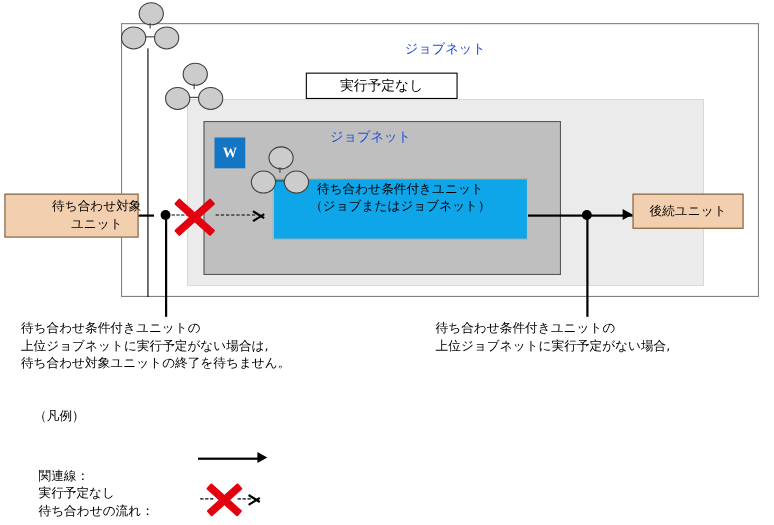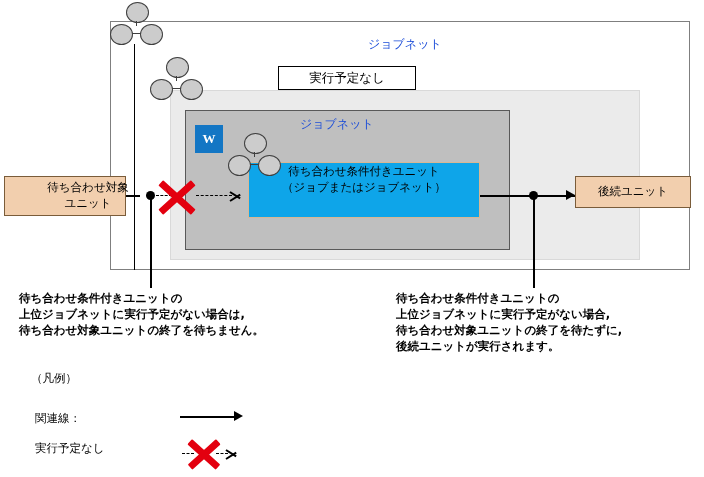--- a/index.html
+++ b/index.html
@@ -17,21 +17,20 @@
     height: 477px;
     background: #ffffff;
     overflow: hidden;
   }
   .txt {
     position: absolute;
     color: #000000;
     white-space: pre;
     line-height: 1.28;
     font-size: 11.5px;
-    font-weight: bold;
   }
   .jp { font-family: "DejaVu Sans", "Liberation Sans", sans-serif; }
 
   
   .outer-box {
     position: absolute;
     left: 110px; top: 21px;
     width: 580px; height: 249px;
     border: 1px solid #7f7f7f;
     background: #ffffff;
@@ -87,21 +86,21 @@
     display: flex;
     flex-direction: column;
     align-items: center;
     justify-content: center;
     font-size: 11.5px;
     color: #000000;
     line-height: 1.35;
     white-space: nowrap;
   }
   #unit-left  { left: 4px;   top: 176px; width: 122px; height: 40px; padding-left: 46px; }
-  #unit-right { left: 575px; top: 176px; width: 116px; height: 32px; }
+  #unit-right { left: 575px; top: 176px; width: 101px; height: 32px; }
 
   .cond-box {
     position: absolute;
     left: 248px; top: 162px;
     width: 232px; height: 56px;
     background: #0ea5e9;
     border: 1px solid #d8b894;
     box-sizing: border-box;
     display: flex;
     flex-direction: column;
@@ -294,30 +293,29 @@
   <div class="arrow-solid" style="left:566px; top:190px;"></div>
 
   <div class="vline thick" style="left:533px; top:196px; height:92px;"></div>
 
   <div class="txt jp" style="left:19px; top:291px;">待ち合わせ条件付きユニットの</div>
   <div class="txt jp" style="left:19px; top:307px;">上位ジョブネットに実行予定がない場合は,</div>
   <div class="txt jp" style="left:19px; top:323px;">待ち合わせ対象ユニットの終了を待ちません。</div>
 
   <div class="txt jp" style="left:396px; top:291px;">待ち合わせ条件付きユニットの</div>
   <div class="txt jp" style="left:396px; top:307px;">上位ジョブネットに実行予定がない場合,</div>
-  <div class="txt jp" style="left:396px; top:323px;">待ち合わせ対象ユニットの終了を待たずに,</div>
-  <div class="txt jp" style="left:396px; top:339px;">後続ユニットが実行されます。</div>
 
   <div class="legend-title jp">（凡例）</div>
 
-  <div class="legend-label jp" style="left:35px; top:411px;">関連線：</div>
+  <div class="legend-label jp" style="left:35px; top:425px;">関連線：</div>
   <div class="hline-solid" style="left:180px; top:416px; width:55px;"></div>
   <div class="arrow-solid" style="left:234px; top:411px;"></div>
 
   <div class="legend-label jp" style="left:35px; top:441px;">実行予定なし</div>
+  <div class="legend-label jp" style="left:35px; top:457px;">待ち合わせの流れ：</div>
 
   <div class="dashed-seg" style="left:182px; top:453px; width:12px;"></div>
   <div class="dashed-seg" style="left:216px; top:453px; width:12px;"></div>
   <div class="arrow-open" style="left:226px; top:447px;"></div>
   <div class="red-x" style="left:186px; top:437px; width:34px; height:32px;">
     <span style="left:-1px; top:14px; width:38px; height:6.5px; transform:rotate(42deg); transform-origin:center;"></span>
     <span style="left:-1px; top:14px; width:38px; height:6.5px; transform:rotate(-42deg); transform-origin:center;"></span>
   </div>
 
 </div>

